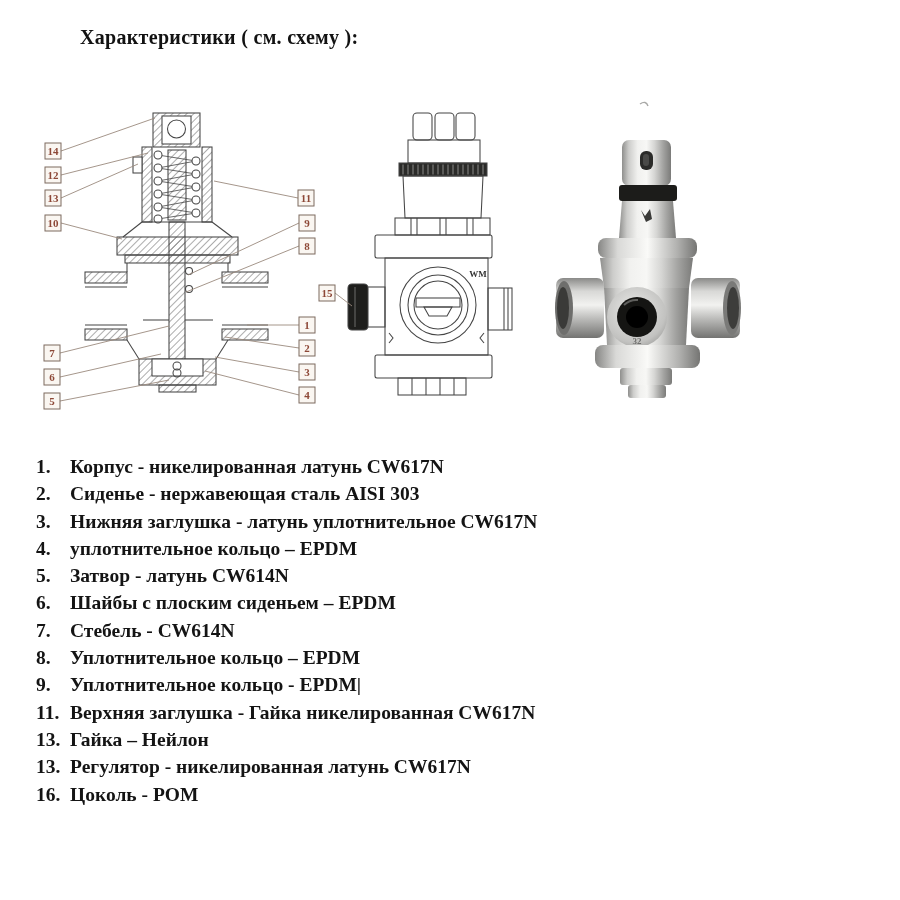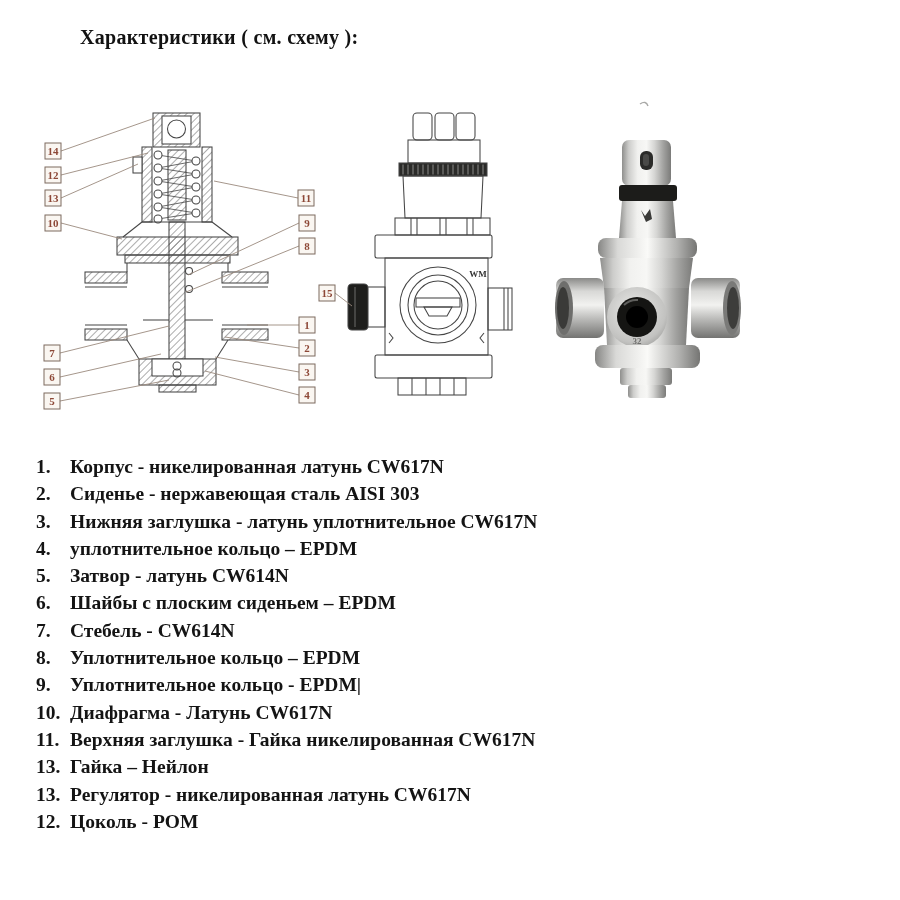--- a/index.html
+++ b/index.html
@@ -364,32 +364,28 @@
   </div>
     <div class="row">
     <span class="num">8.</span>
     <span class="desc">Уплотнительное кольцо – EPDM</span>
   </div>
     <div class="row">
     <span class="num">9.</span>
     <span class="desc">Уплотнительное кольцо -  EPDM|</span>
   </div>
     <div class="row">
-    <span class="num">10.</span>
-    <span class="desc">Диафрагма - Латунь CW617N</span>
-  </div>
-    <div class="row">
     <span class="num">11.</span>
     <span class="desc">Верхняя заглушка  -  Гайка никелированная CW617N</span>
   </div>
     <div class="row">
     <span class="num">13.</span>
     <span class="desc">Гайка – Нейлон</span>
   </div>
     <div class="row">
     <span class="num">13.</span>
     <span class="desc">Регулятор -  никелированная латунь CW617N</span>
   </div>
     <div class="row">
-    <span class="num">12.</span>
+    <span class="num">16.</span>
     <span class="desc">Цоколь -  POM</span>
   </div>
   </div>
 
 </body></html>

